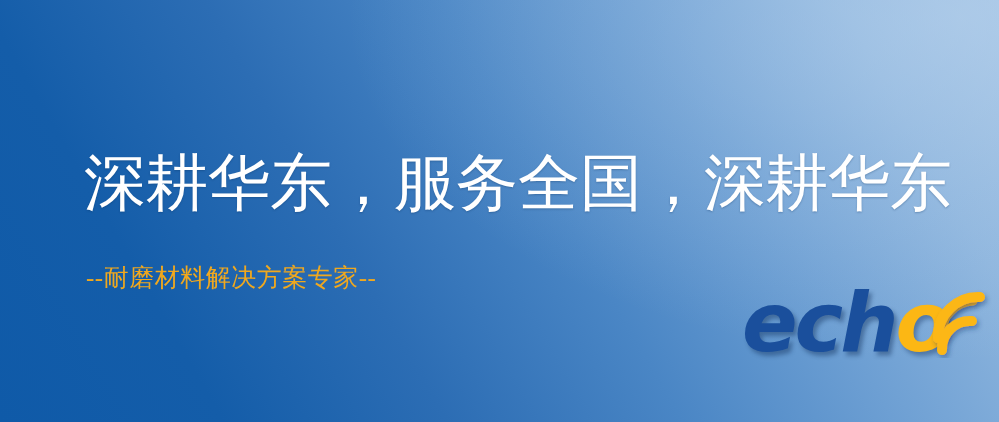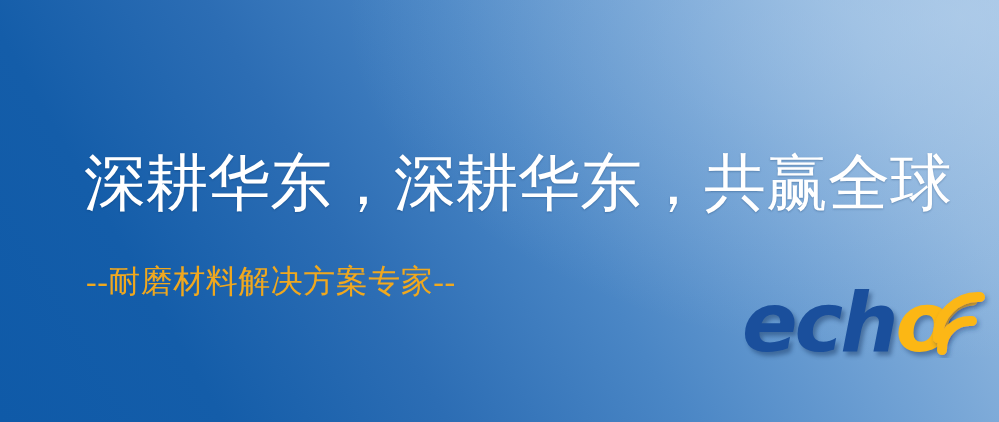--- a/index.html
+++ b/index.html
@@ -48,21 +48,21 @@
     white-space: nowrap;
     text-shadow: 0 1px 2px rgba(10,45,90,0.30);
   }
 
   .subheadline {
     position: absolute;
     left: 86px;
     top: 265px;
     color: #f0a81e;
     font-family: "Liberation Serif", "DejaVu Serif", serif;
-    font-size: 32px;
+    font-size: 25px;
     line-height: 1.0;
     letter-spacing: 0.5px;
     white-space: nowrap;
   }
 
   
   #logo {
     position: absolute;
     left: 742px;
     top: 288px;
@@ -112,21 +112,21 @@
     letter-spacing: 0;
   }
 </style>
 </head>
 <body>
 
 <div id="banner">
 
   <div class="glow"></div>
 
-  <div class="headline">深耕华东，深耕华东，共赢全球</div>
+  <div class="headline">深耕华东，服务全国，深耕华东</div>
 
   <div class="subheadline">--耐磨材料解决方案专家--</div>
 
   <div id="logo">
 
     <div class="wordmark"><span>ech</span><span class="o-gold">o</span></div>
 
     <div class="arcs">
       <svg width="72" height="72" viewBox="0 0 72 72" aria-hidden="true">
         <defs>

